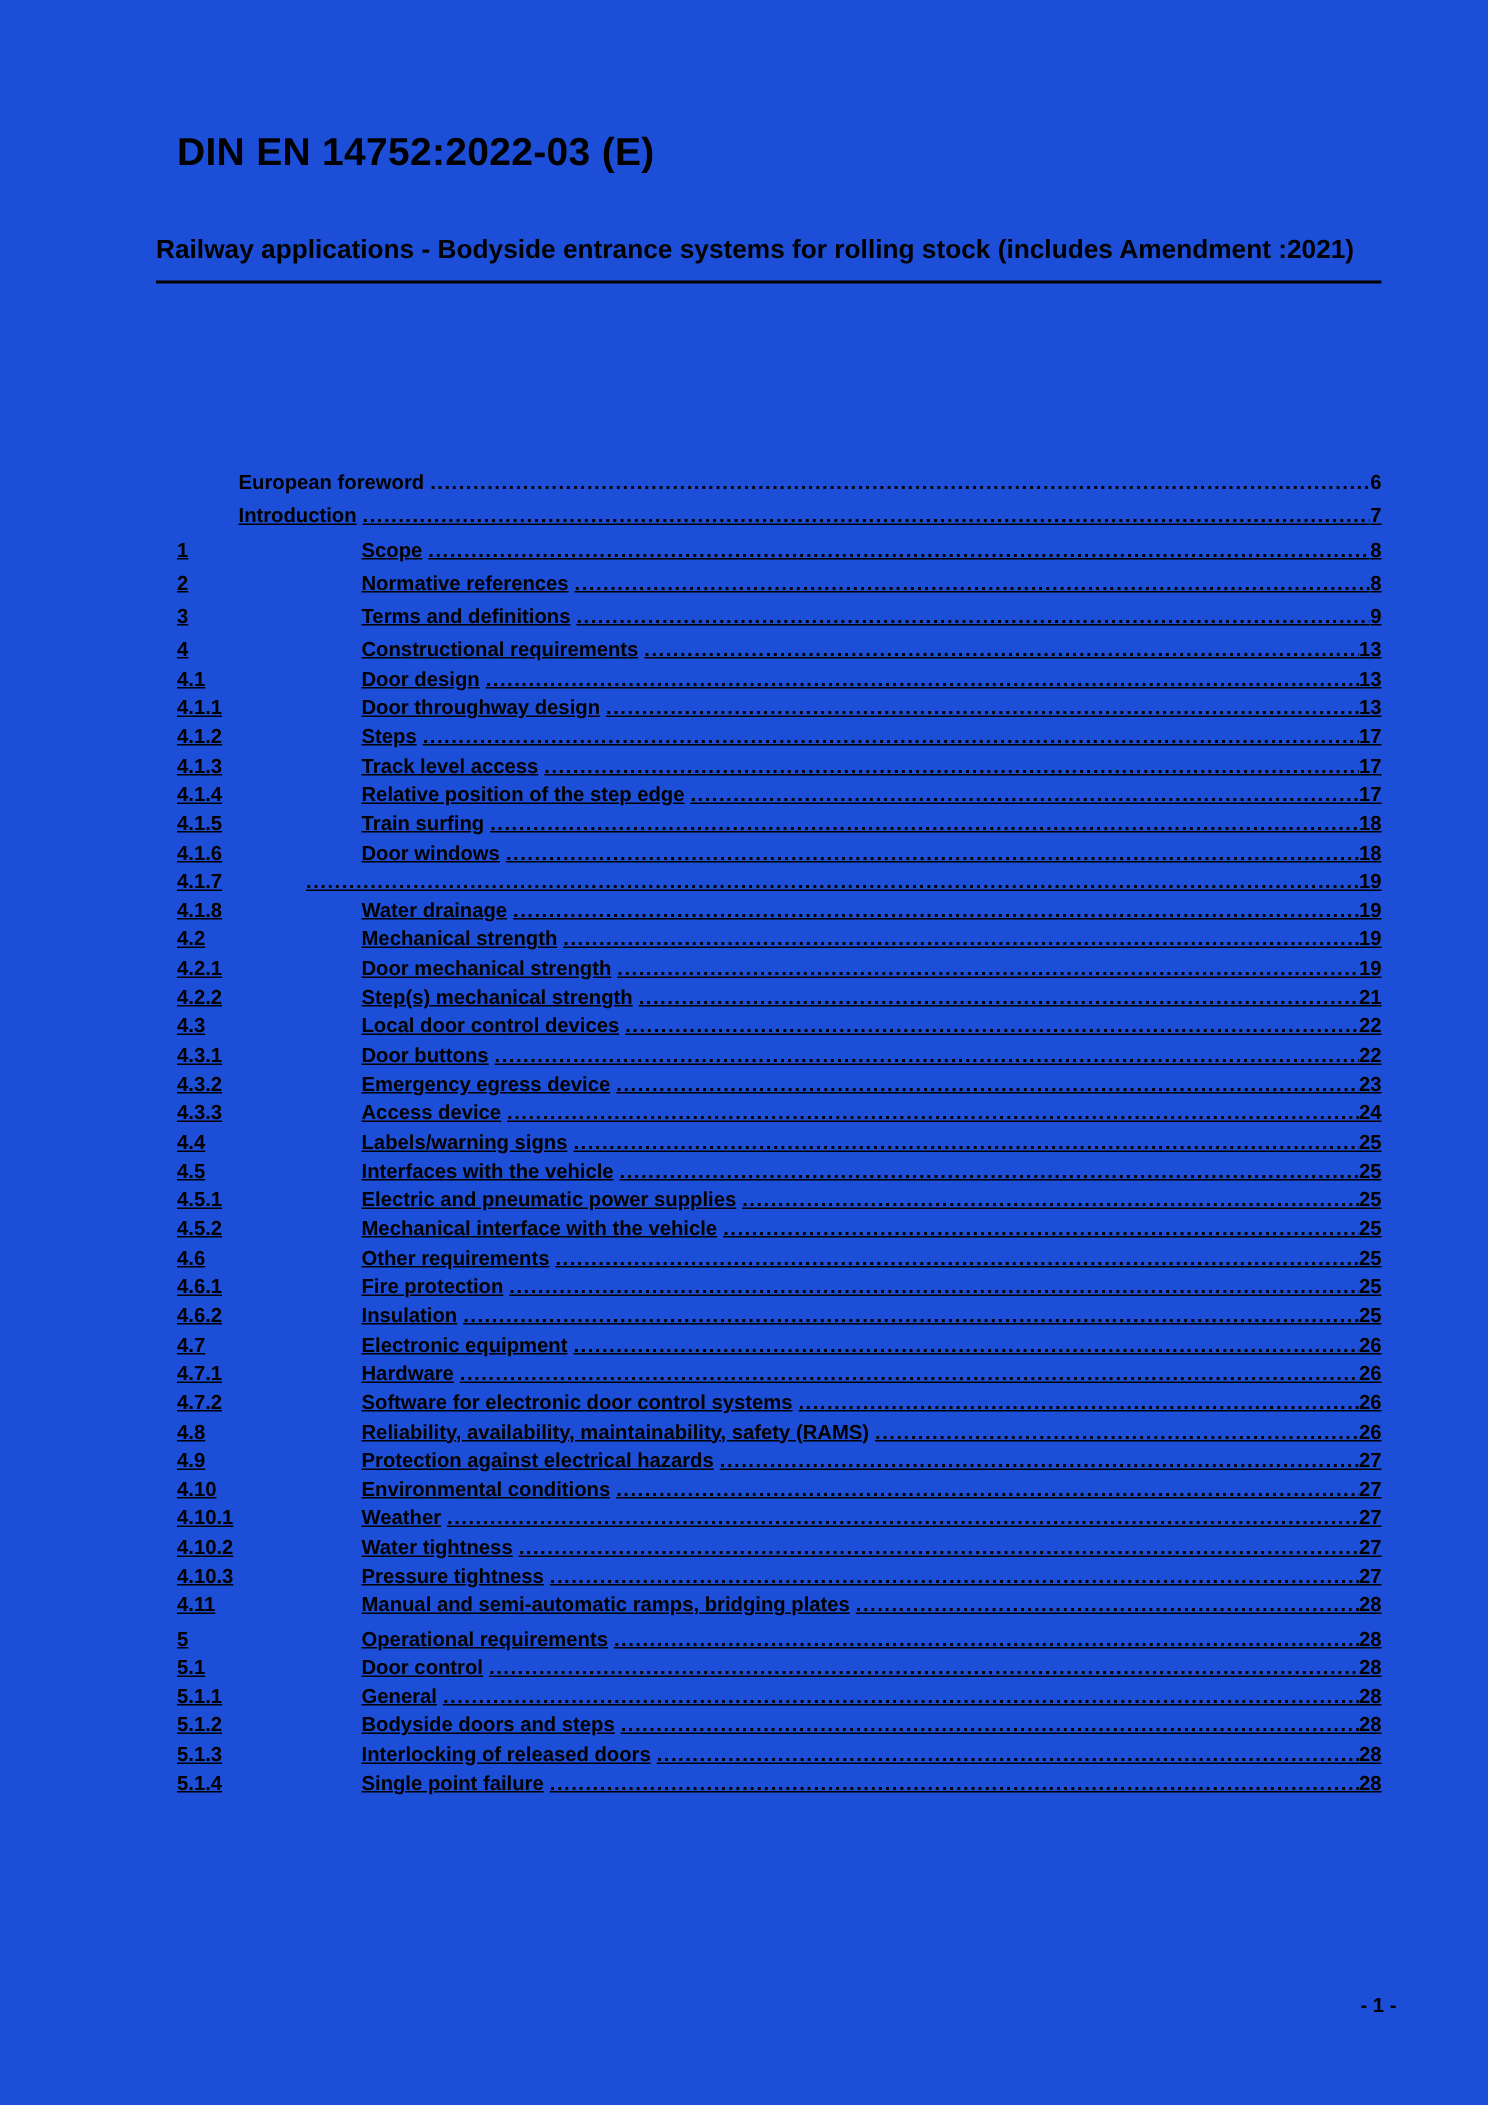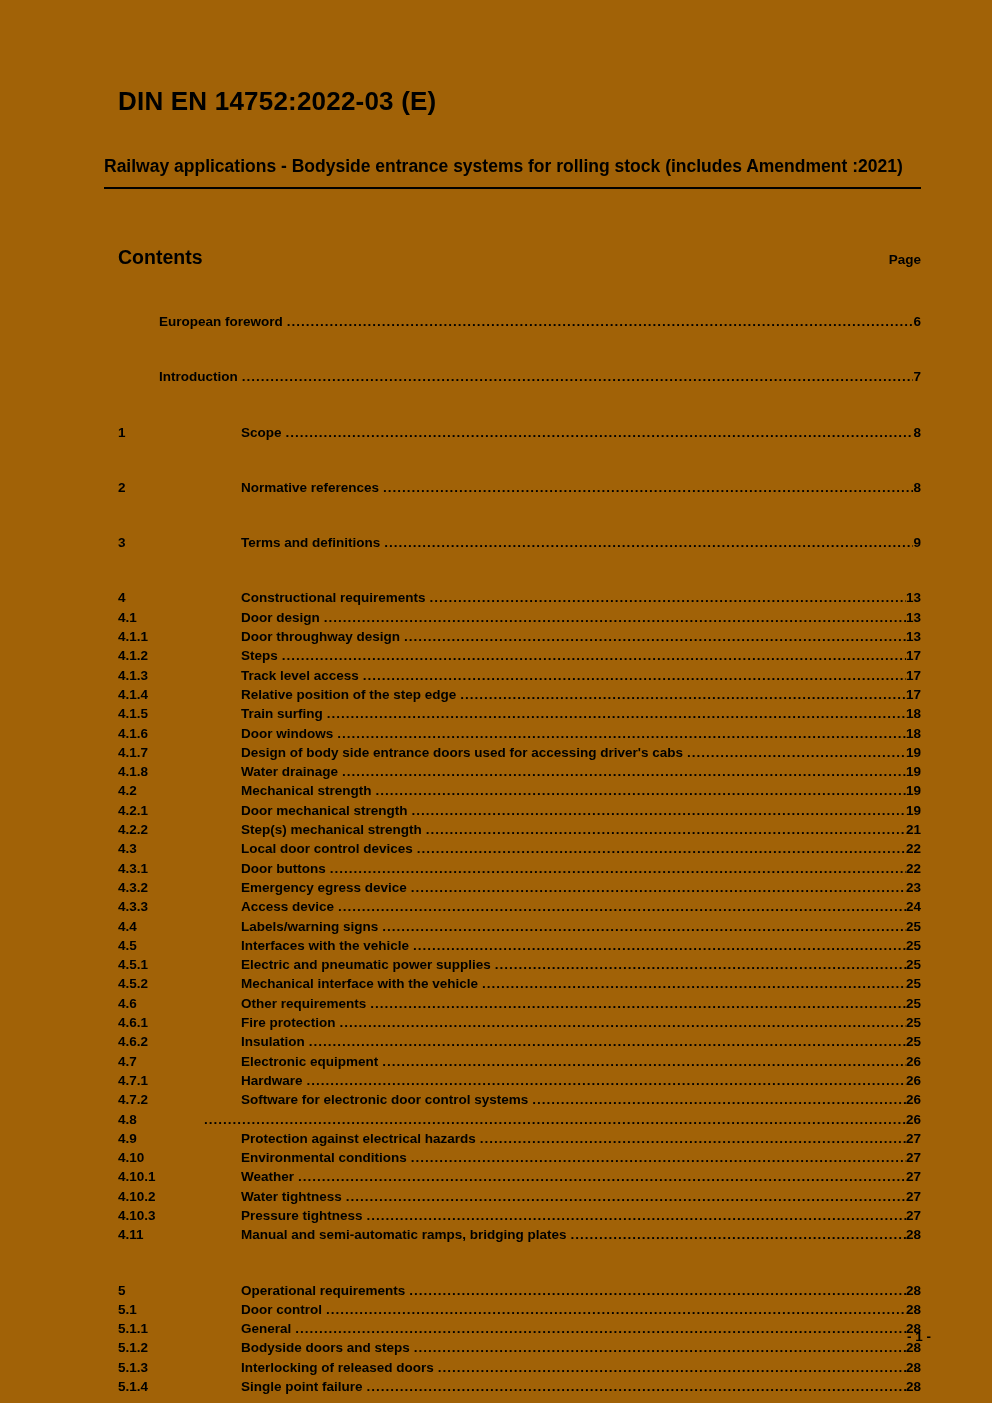--- a/index.html
+++ b/index.html
@@ -4,21 +4,21 @@
 <style>
   html, body {
     margin: 0;
     padding: 0;
     background: #ffffff;
   }
   .page {
     position: relative;
     width: 992px;
     height: 1403px;
-    background: #a16207;
+    background: #1d4ed8;
     color: #000000;
     font-family: "Liberation Sans", sans-serif;
     overflow: hidden;
   }
   .doc-code {
     position: absolute;
     left: 118px;
     top: 86px;
     margin: 0;
     font-size: 26px;
@@ -56,21 +56,22 @@
   }
   .toc {
     position: absolute;
     left: 118px;
     right: 71px;
     top: 312px;
     font-size: 13.5px;
     font-weight: bold;
   }
   .toc-group:not(:first-child) {
-    margin-top: 36px;
+    margin-top: 3px;
+    text-decoration: underline;
   }
   .toc-row {
     display: flex;
     align-items: baseline;
     line-height: 19.3px;
     white-space: nowrap;
   }
   .toc-num {
     flex: 0 0 82px;
   }
@@ -97,24 +98,20 @@
 </style>
 </head>
 <body>
 
 <div class="page">
 
   <h1 class="doc-code">DIN EN 14752:2022-03 (E)</h1>
 
   <div class="doc-title">Railway applications - Bodyside entrance systems for rolling stock (includes Amendment :2021)</div>
 
-  <div class="contents-bar">
-    <h2 class="contents-heading">Contents</h2>
-    <span class="page-col-label">Page</span>
-  </div>
 
   <div class="toc">
       <div class="toc-group">
         <div class="toc-row">
 
     <span class="toc-title">European foreword</span>
     <span class="toc-leader">............................................................................................................................................................................................................................................................................................................</span>
     <span class="toc-page">6</span>
   </div>
       </div>
@@ -194,21 +191,20 @@
     <span class="toc-page">18</span>
   </div>
         <div class="toc-row">
     <span class="toc-num">4.1.6</span>
     <span class="toc-title">Door windows</span>
     <span class="toc-leader">............................................................................................................................................................................................................................................................................................................</span>
     <span class="toc-page">18</span>
   </div>
         <div class="toc-row">
     <span class="toc-num">4.1.7</span>
-    <span class="toc-title">Design of body side entrance doors used for accessing driver's cabs</span>
     <span class="toc-leader">............................................................................................................................................................................................................................................................................................................</span>
     <span class="toc-page">19</span>
   </div>
         <div class="toc-row">
     <span class="toc-num">4.1.8</span>
     <span class="toc-title">Water drainage</span>
     <span class="toc-leader">............................................................................................................................................................................................................................................................................................................</span>
     <span class="toc-page">19</span>
   </div>
         <div class="toc-row">
@@ -308,20 +304,21 @@
     <span class="toc-page">26</span>
   </div>
         <div class="toc-row">
     <span class="toc-num">4.7.2</span>
     <span class="toc-title">Software for electronic door control systems</span>
     <span class="toc-leader">............................................................................................................................................................................................................................................................................................................</span>
     <span class="toc-page">26</span>
   </div>
         <div class="toc-row">
     <span class="toc-num">4.8</span>
+    <span class="toc-title">Reliability, availability, maintainability, safety (RAMS)</span>
     <span class="toc-leader">............................................................................................................................................................................................................................................................................................................</span>
     <span class="toc-page">26</span>
   </div>
         <div class="toc-row">
     <span class="toc-num">4.9</span>
     <span class="toc-title">Protection against electrical hazards</span>
     <span class="toc-leader">............................................................................................................................................................................................................................................................................................................</span>
     <span class="toc-page">27</span>
   </div>
         <div class="toc-row">

